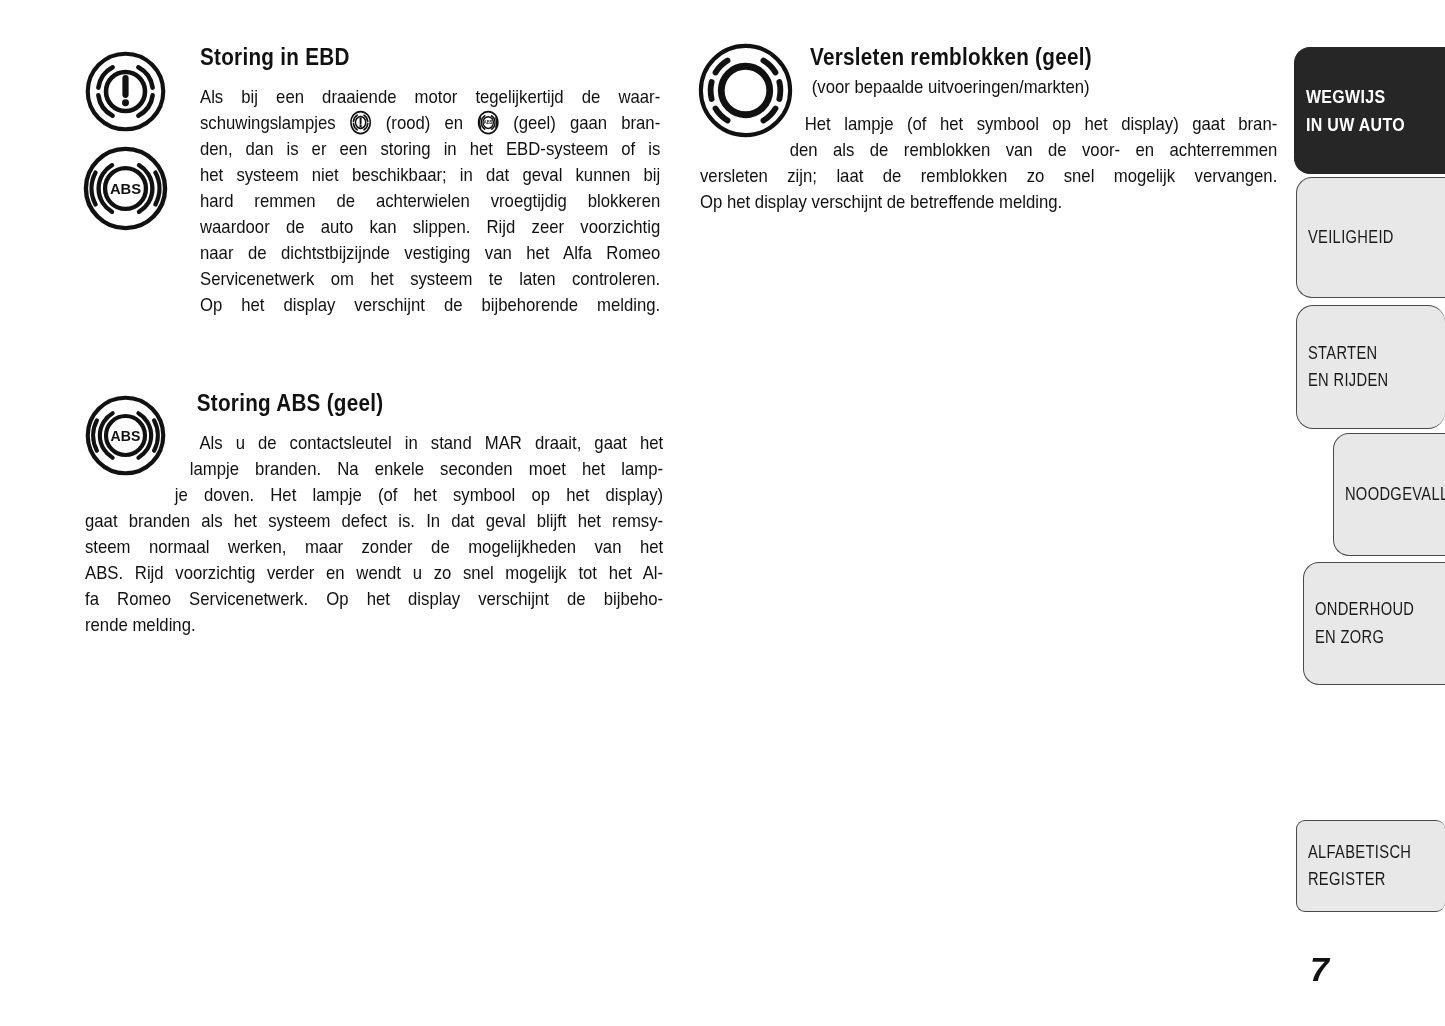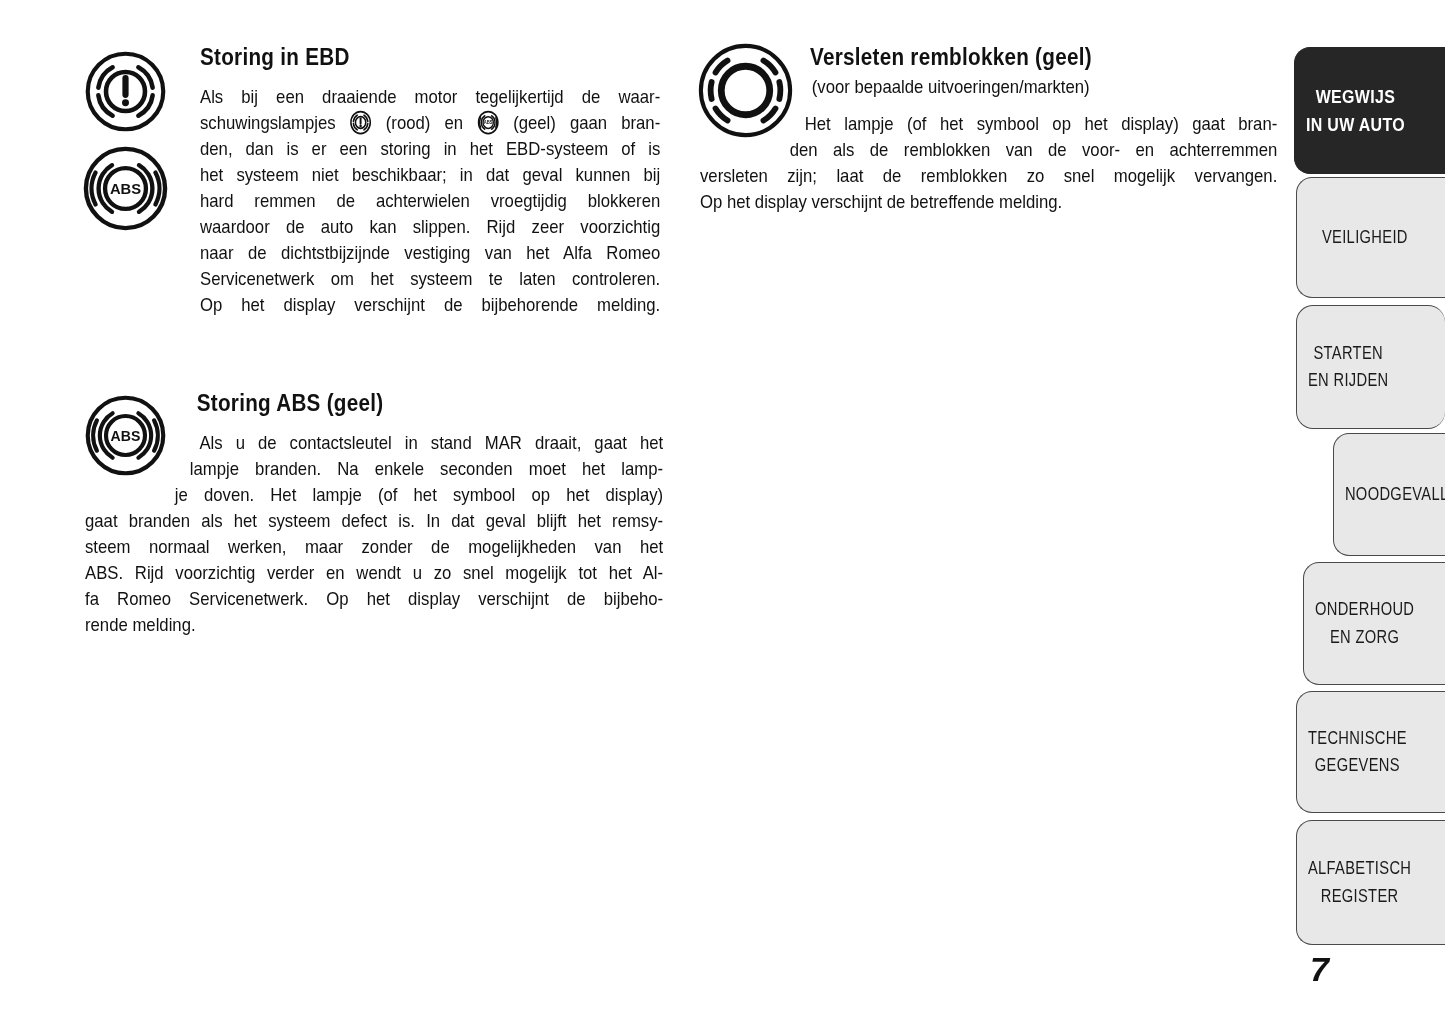--- a/index.html
+++ b/index.html
@@ -23,21 +23,21 @@
 
   .warn-icon { position:absolute; }
   .warn-icon svg { display:block; width:100%; height:100%; }
   .inline-icon { display:inline-block; width:25px; height:25px; vertical-align:-6px; }
   svg text { font-family:"Liberation Sans", sans-serif; }
 
   
   .tab {
     position:absolute; left:1296px; width:149px; background:#e8e8e8;
     border:1.4px solid #4a4a4a; border-right:none;
-    border-radius:16px 0 0 16px; display:flex; align-items:center;text-align:center;
+    border-radius:16px 0 0 16px; display:flex; align-items:center;
   }
   .tab.active {
     left:1294px; width:151px; background:#262626; border-color:#262626;
   }
   .tab-label {
     padding-left:13px; font-size:17.5px; line-height:1.55; letter-spacing:.4px;
     color:#1a1a1a; white-space:pre-line;
     transform:scaleX(0.84); transform-origin:0 50%;
   }
   .tab.active .tab-label { color:#ffffff; font-weight:700; font-size:19px; line-height:1.45; }
@@ -166,38 +166,34 @@
       <div class="jline p2">den als de remblokken van de voor- en achterremmen</div>
       <div class="jline">versleten zijn; laat de remblokken zo snel mogelijk vervangen.</div>
       <div class="lline">Op het display verschijnt de betreffende melding.</div>
     </div>
   </div>
 
   <div class="tab active" style="top:47px; height:127px;">
     <div class="tab-label">WEGWIJS
 IN UW AUTO</div>
   </div>
-  <div class="tab" style="top:177px; height:121px;padding-left:14px;">
+  <div class="tab" style="top:177px; height:121px;">
     <div class="tab-label">VEILIGHEID</div>
   </div>
   <div class="tab" style="top:305px; height:124px;border-radius:17px;">
     <div class="tab-label">STARTEN
 EN RIJDEN</div>
   </div>
   <div class="tab" style="top:433px; height:123px;margin-left:37px;">
     <div class="tab-label">NOODGEVALLEN</div>
   </div>
   <div class="tab" style="top:562px; height:123px;margin-left:7px;">
     <div class="tab-label">ONDERHOUD
 EN ZORG</div>
   </div>
-  <div class="tab" style="top:691px; height:122px;">
-    <div class="tab-label">TECHNISCHE
-GEGEVENS</div>
-  </div>
-  <div class="tab" style="top:820px; height:125px;">
+  <div class="tab" style="top:820px; height:92px;border-radius:9px;">
     <div class="tab-label">ALFABETISCH
 REGISTER</div>
   </div>
 
   <div id="page-number">7</div>
 
 </div>
 
 </body></html>

